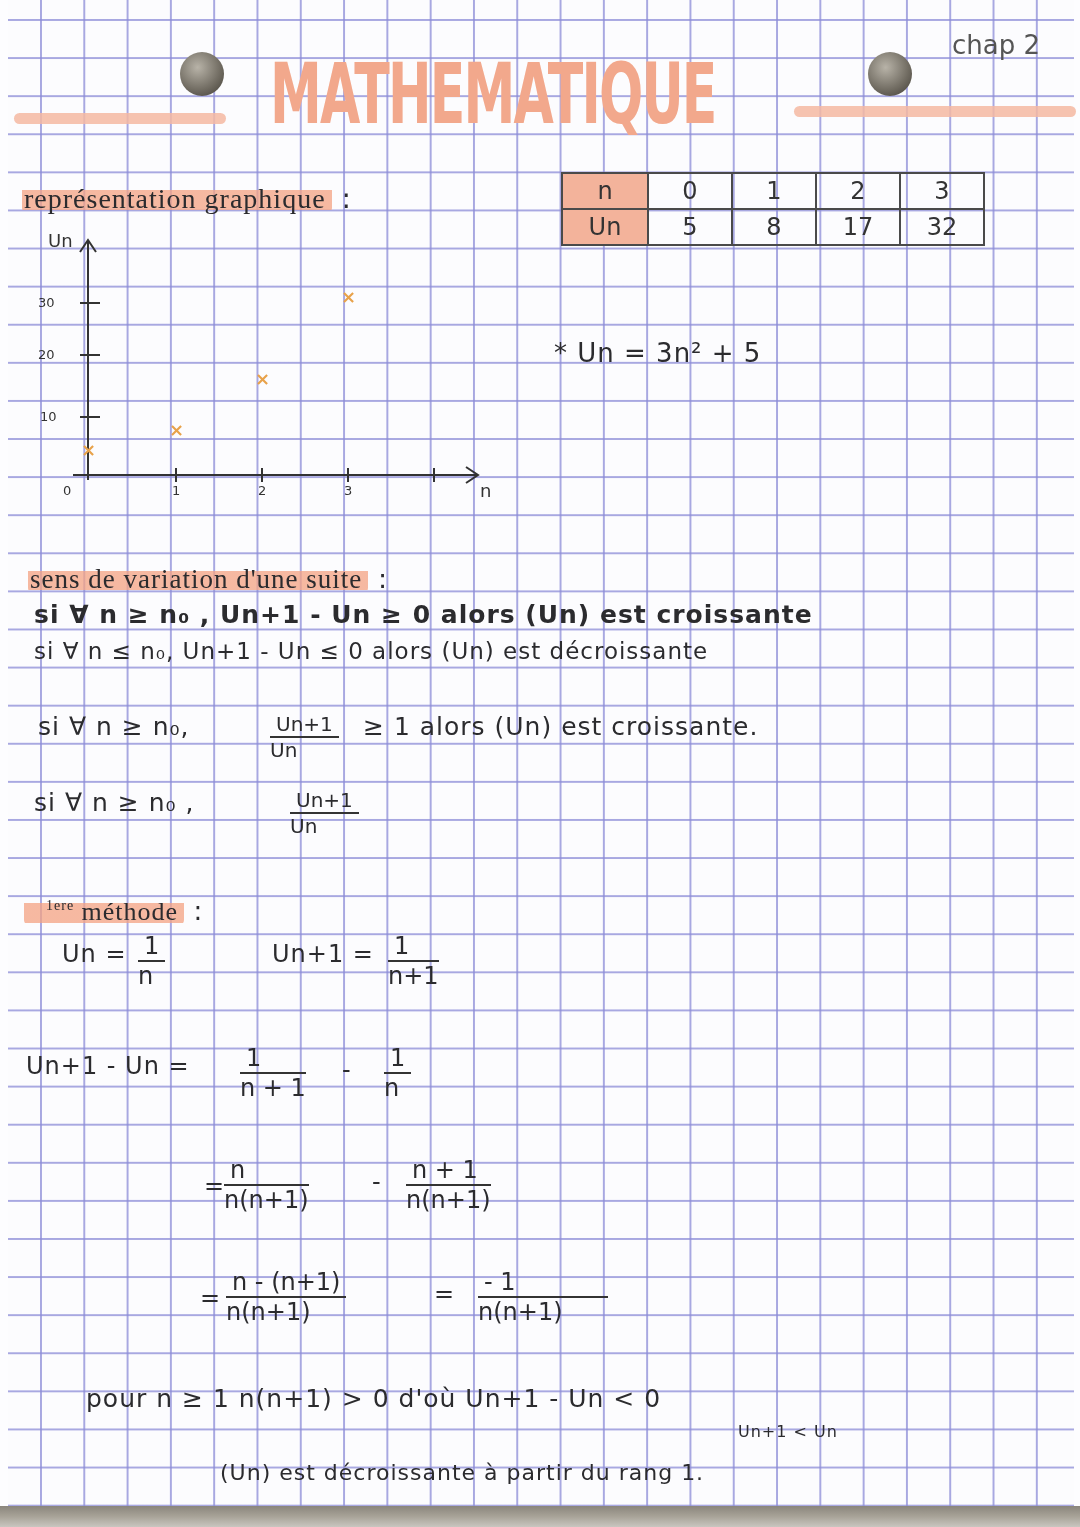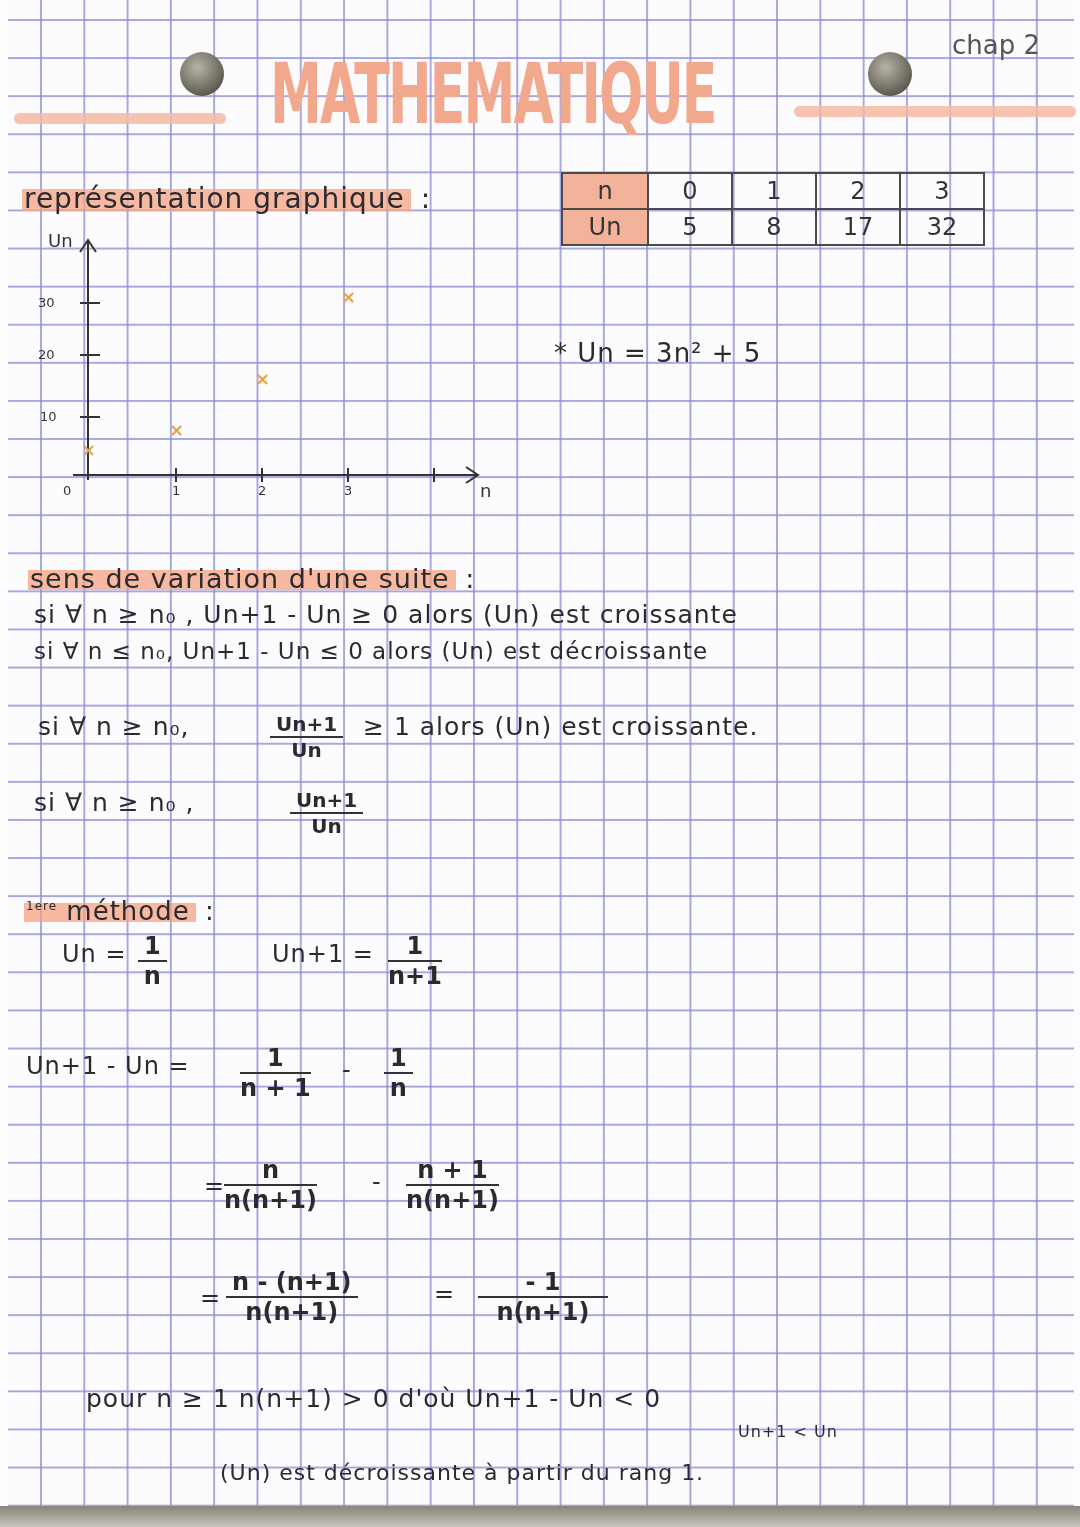--- a/index.html
+++ b/index.html
@@ -30,42 +30,42 @@
     position: absolute; left: 262px; top: 52px;
     font-family: "DejaVu Sans", sans-serif; font-weight: bold;
     font-size: 84px; letter-spacing: -3px; line-height: 1;
     color: #f2a88c; transform: scaleX(0.62); transform-origin: left top;
     white-space: nowrap;
   }
   .title-line {
     position: absolute; height: 11px; background: #f5b9a2; border-radius: 6px; opacity: 0.85;
   }
   .hand { position: absolute; white-space: nowrap; font-size: 27px; letter-spacing: 1px; }
-  .hl { background: linear-gradient(to bottom, transparent 22%, rgba(244,162,130,0.75) 22%, rgba(244,162,130,0.75) 88%, transparent 88%); border-radius: 6px; padding: 0 6px 0 2px; }
+  .hl { background: linear-gradient(to bottom, transparent 22%, rgba(244,162,130,0.75) 22%, rgba(244,162,130,0.75) 88%, transparent 88%); border-radius: 6px; padding: 0 6px 0 2px; font-family: Liberation Serif, serif; }
   .chap { position: absolute; left: 944px; top: 30px; font-size: 26px; color: #555; }
 
   
   .vtable { position: absolute; left: 553px; top: 172px; border-collapse: collapse; }
   .vtable td {
     border: 2px solid #4a4a4a; width: 82px; height: 34px; padding: 0;
     text-align: center; font-size: 24px; color: #333;
   }
   .vtable td.head { background: #f3b39b; width: 84px; }
 
   
   .chart { position: absolute; left: 30px; top: 230px; width: 480px; height: 290px; }
   .chart svg { position: absolute; left: 0; top: 0; }
   .tick-label { position: absolute; font-size: 13px; color: #333; }
   .axis-label { position: absolute; font-size: 18px; color: #333; }
   .marker { position: absolute; width: 14px; height: 14px; color: #e8a24a; font-size: 18px; line-height: 14px; text-align: center; font-weight: bold; }
 
-  .frac { position: absolute; text-align: center; font-size: 24px; font-weight: bold; }
+  .frac { position: absolute; text-align: left; font-size: 24px; }
   .frac .num { display: block; padding: 0 6px; border-bottom: 2px solid #333; }
   .frac .den { display: block; }
-  .sup { font-size: 12px; vertical-align: 10px; }
+  .sup { font-size: 14px; vertical-align: 10px; margin-left: 20px; }
 </style>
 </head>
 <body>
 
 <div class="page">
 
   <div class="title-line" style="left:6px; top:113px; width:212px;"></div>
   <div class="title-line" style="left:786px; top:106px; width:282px;"></div>
   <div class="hole" style="left:172px; top:52px;"></div>
   <div class="hole" style="left:860px; top:52px;"></div>
@@ -127,21 +127,21 @@
 
   <div class="hand" style="left:538px; top:338px; font-size:26px;margin-left:8px;">
     <span>*</span>
     <span>Un = 3n² + 5</span>
   </div>
 
   <div class="hand" style="left:20px; top:563px; font-size:27px;">
     <span class="hl">sens de variation d'une suite</span>
     <span>:</span>
   </div>
-  <div class="hand" style="left:26px; top:600px; font-size:25px;">si ∀ n ≥ n₀ , Un+1 - Un ≥ 0 alors (Un) est croissante</div>
+  <div class="hand" style="left:26px; top:600px; font-size:25px;font-weight:bold;">si ∀ n ≥ n₀ , Un+1 - Un ≥ 0 alors (Un) est croissante</div>
   <div class="hand" style="left:26px; top:638px; font-size:23px;">si ∀ n ≤ n₀, Un+1 - Un ≤ 0 alors (Un) est décroissante</div>
 
   <div class="hand" style="left:30px; top:712px; font-size:25px;">si ∀ n ≥ n₀,</div>
   <div class="frac" style="left:262px; top:712px; font-size:20px;">
     <span class="num">Un+1</span>
     <span class="den">Un</span>
   </div>
   <div class="hand" style="left:355px; top:712px; font-size:25px;">≥ 1 alors (Un) est croissante.</div>
 
   <div class="hand" style="left:26px; top:788px; font-size:25px;">si ∀ n ≥ n₀ ,</div>

